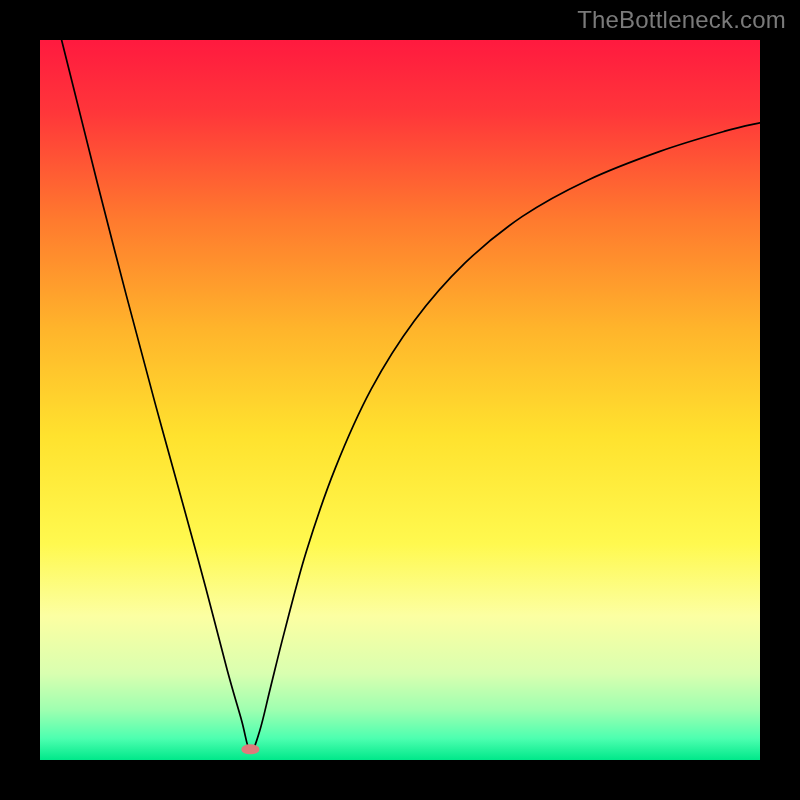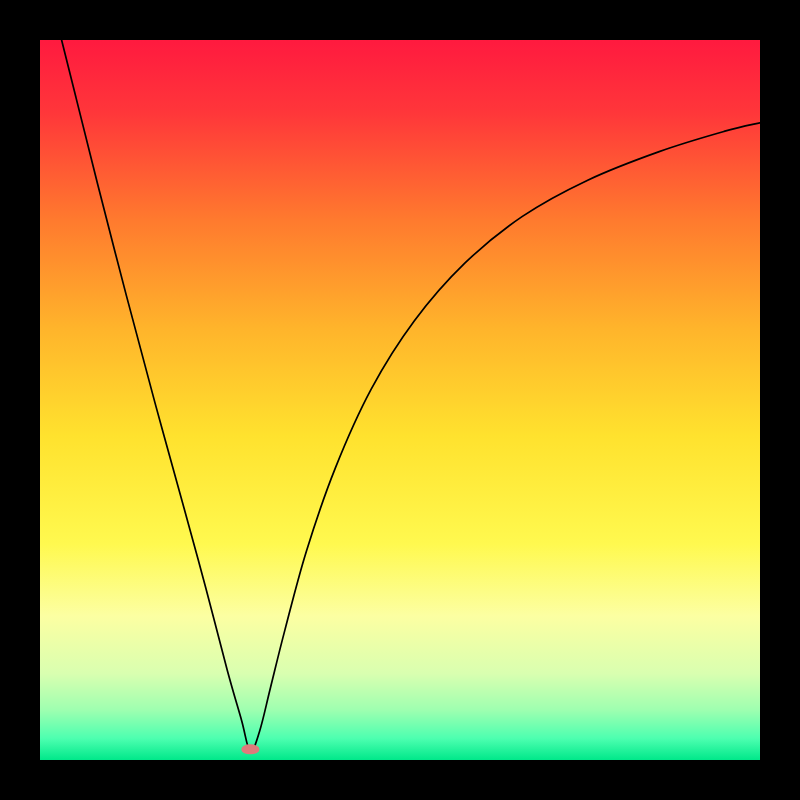--- a/index.html
+++ b/index.html
@@ -51,20 +51,21 @@
     font-weight: 500;
     letter-spacing: 0.2px;
     font-family: Arial, Helvetica, sans-serif;
   }
 </style>
 </head>
 <body>
 
 <div class="frame">
 
+  <div class="watermark">TheBottleneck.com</div>
 
   <div class="plot-area">
 
     <svg class="gradient-bg" viewBox="0 0 100 100" preserveAspectRatio="none">
       <defs>
         <linearGradient id="bg-grad" x1="0" y1="0" x2="0" y2="1">
             <stop offset="0.00%" stop-color="#ff1a3f"></stop>
             <stop offset="10.00%" stop-color="#ff363a"></stop>
             <stop offset="25.00%" stop-color="#ff7a2e"></stop>
             <stop offset="40.00%" stop-color="#ffb42b"></stop>

